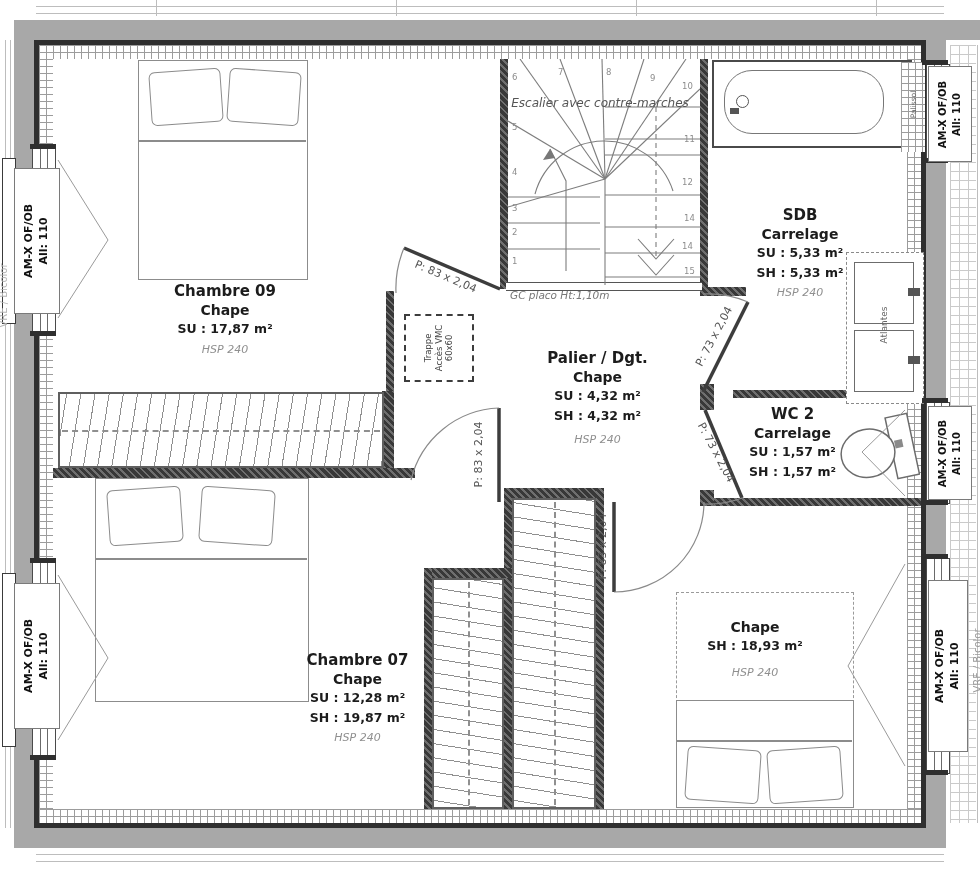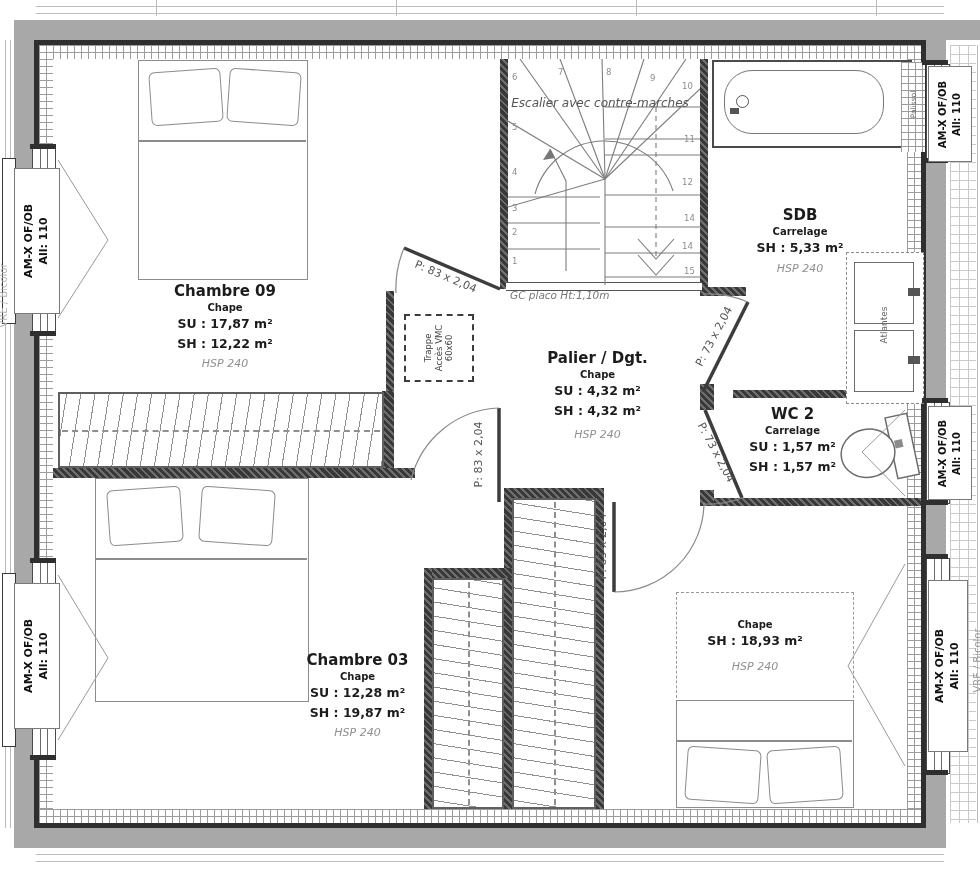--- a/index.html
+++ b/index.html
@@ -20,21 +20,21 @@
         background-size:9px 9px;}
   .thinline{background:#bdbdbd;}
   .penderie{position:absolute;border:2px solid #5f5f5f;background:#fff;
         background-image:repeating-linear-gradient(99deg,transparent 0 6px,#8f8f8f 6px 7px,transparent 7px 14px);}
   .penderie::after{content:"";position:absolute;left:2px;right:2px;top:50%;border-top:2px dashed #8f8f8f;}
   .penderie-v{position:absolute;border:2px solid #5f5f5f;background:#fff;
         background-image:repeating-linear-gradient(9deg,transparent 0 6px,#8f8f8f 6px 7px,transparent 7px 14px);}
   .penderie-v::after{content:"";position:absolute;top:2px;bottom:2px;left:50%;border-left:2px dashed #8f8f8f;}
   .roomlabel{position:absolute;text-align:center;}
   .rname{font-weight:700;font-size:15px;line-height:1.35;}
-  .rfinish{font-weight:700;font-size:10px;line-height:1.3;}
+  .rfinish{font-weight:700;font-size:14px;line-height:1.3;}
   .rmetric{font-weight:700;font-size:12.5px;line-height:1.55;}
   .rhsp{font-style:italic;font-size:11px;color:#8f8f8f;margin-top:4px;}
   .doorlabel{position:absolute;font-size:11px;color:#555;white-space:nowrap;text-align:center;}
   .plate{position:absolute;background:#fff;border:1px solid #7a7a7a;
          display:flex;align-items:center;justify-content:center;overflow:visible;}
   .rot{transform:rotate(-90deg);text-align:center;white-space:nowrap;
        font-size:11px;font-weight:600;line-height:1.35;color:#111;}
   .winframe{position:absolute;background:#fff;border:1px solid #4a4a4a;}
   .gl{position:absolute;top:0;bottom:0;width:1px;background:#6a6a6a;}
   .cap{position:absolute;background:#2f2f2f;}
@@ -297,38 +297,38 @@
       <div>All: 110</div>
     </div>
   </div>
   <div class="edge-text" style="left:912px;top:655px;width:130px;transform:rotate(-90deg);text-align:center;"><span>VRE / Bicolor</span></div>
   <div class="edge-text" style="left:-62px;top:290px;width:130px;transform:rotate(-90deg);text-align:center;color:#b5b5b5;"><span>VRE / Bicolor</span></div>
 
   <div class="roomlabel" style="left:115px;top:281px;width:220px;">
     <div class="rname">Chambre 09</div>
     <div class="rfinish">Chape</div>
     <div class="rmetric">SU : 17,87 m²</div>
-    <div class="rmetric">SH : 12,22 m²</div>
     <div class="rhsp">HSP 240</div>
   </div>
   <div class="roomlabel" style="left:250px;top:650px;width:215px;">
-    <div class="rname">Chambre 03</div>
+    <div class="rname">Chambre 07</div>
     <div class="rfinish">Chape</div>
     <div class="rmetric">SU : 12,28 m²</div>
     <div class="rmetric">SH : 19,87 m²</div>
     <div class="rhsp">HSP 240</div>
   </div>
   <div class="roomlabel" style="left:645px;top:618px;width:220px;">
     <div class="rfinish">Chape</div>
     <div class="rmetric">SH : 18,93 m²</div>
     <div class="rhsp" style="margin-top:10px;">HSP 240</div>
   </div>
   <div class="roomlabel" style="left:700px;top:205px;width:200px;">
     <div class="rname">SDB</div>
     <div class="rfinish">Carrelage</div>
+    <div class="rmetric">SU : 5,33 m²</div>
     <div class="rmetric">SH : 5,33 m²</div>
     <div class="rhsp">HSP 240</div>
   </div>
   <div class="roomlabel" style="left:700px;top:404px;width:185px;">
     <div class="rname">WC 2</div>
     <div class="rfinish">Carrelage</div>
     <div class="rmetric">SU : 1,57 m²</div>
     <div class="rmetric">SH : 1,57 m²</div>
   </div>
   <div class="roomlabel" style="left:495px;top:348px;width:205px;">

